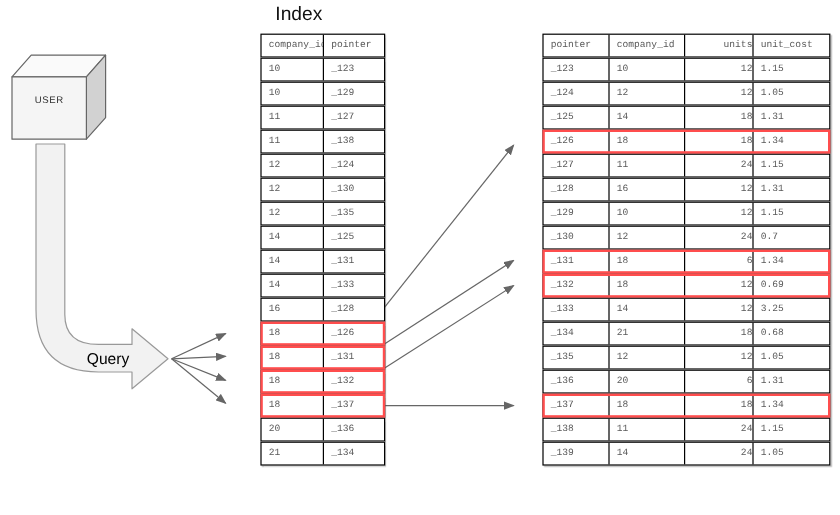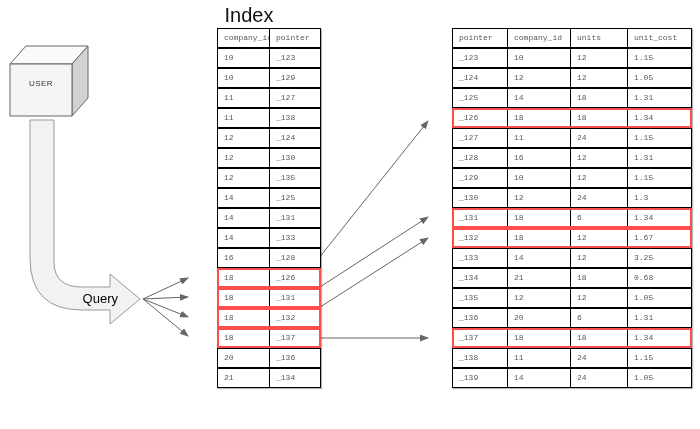--- a/index.html
+++ b/index.html
@@ -8,21 +8,21 @@
     --cell-text:#595959;
     --border:#000000;
   }
   html,body{margin:0;padding:0;background:#ffffff;}
   #canvas{
     position:relative;width:700px;height:429px;background:#ffffff;
     overflow:hidden;font-family:"Liberation Sans",sans-serif;
   }
   #arrow-layer{position:absolute;left:0;top:0;width:700px;height:429px;z-index:1;}
   .diagram-title{
-    position:absolute;top:4px;font-size:20px;color:#111;text-align:center;z-index:3;
+    position:absolute;top:4px;font-size:16px;color:#111;text-align:center;z-index:3;
   }
   #index-title{left:197px;width:104px;}
   #table-title{left:432px;width:240px;}
   .dtable{position:absolute;top:28px;z-index:2;padding-left:20px;}
   #index-table{left:197px;width:104px;}
   #data-table{left:432px;width:240px;}
   .trow{
     position:relative;display:flex;height:20px;box-sizing:border-box;
     border:1px solid var(--border);background:#ffffff;
     box-shadow:1px 1px 1px rgba(0,0,0,0.28);
@@ -33,29 +33,29 @@
   }
   .tcell{
     box-sizing:border-box;height:18px;line-height:18px;padding-left:6px;
     font-family:"Liberation Mono",monospace;font-size:8px;color:var(--cell-text);
     white-space:nowrap;overflow:hidden;border-right:1px solid var(--border);
   }
   .tcell:last-child{border-right:none;flex:1;}
   #index-table .tcell:nth-child(1){width:52px;}
   #data-table .tcell:nth-child(1){width:55px;}
   #data-table .tcell:nth-child(2){width:63px;}
-  #data-table .tcell:nth-child(3){width:57px;}
+  #data-table .tcell:nth-child(3){width:57px;text-align:right;}
   #user-label{
     position:absolute;left:10px;top:64px;width:62px;height:38px;z-index:2;
     display:flex;align-items:center;justify-content:center;
     font-size:8px;letter-spacing:0.5px;color:#333;
   }
   #query-label{
     position:absolute;left:62px;top:291px;width:56px;z-index:2;
-    text-align:right;font-size:13px;color:#000;
+    text-align:center;font-size:13px;color:#000;
   }
 </style>
 </head>
 <body>
 
 <div id="canvas">
 
   <svg id="arrow-layer" viewBox="0 0 700 429" xmlns="http://www.w3.org/2000/svg">
     <defs>
       <marker id="ah" markerWidth="9" markerHeight="7" refX="8" refY="3.5" orient="auto">
@@ -211,33 +211,33 @@
       <div class="trow">
         <div class="tcell">_129</div>
         <div class="tcell">10</div>
         <div class="tcell">12</div>
         <div class="tcell">1.15</div>
       </div>
       <div class="trow">
         <div class="tcell">_130</div>
         <div class="tcell">12</div>
         <div class="tcell">24</div>
-        <div class="tcell">1.3</div>
+        <div class="tcell">0.7</div>
       </div>
       <div class="trow hl">
         <div class="tcell">_131</div>
         <div class="tcell">18</div>
         <div class="tcell">6</div>
         <div class="tcell">1.34</div>
       </div>
       <div class="trow hl">
         <div class="tcell">_132</div>
         <div class="tcell">18</div>
         <div class="tcell">12</div>
-        <div class="tcell">1.67</div>
+        <div class="tcell">0.69</div>
       </div>
       <div class="trow">
         <div class="tcell">_133</div>
         <div class="tcell">14</div>
         <div class="tcell">12</div>
         <div class="tcell">3.25</div>
       </div>
       <div class="trow">
         <div class="tcell">_134</div>
         <div class="tcell">21</div>

